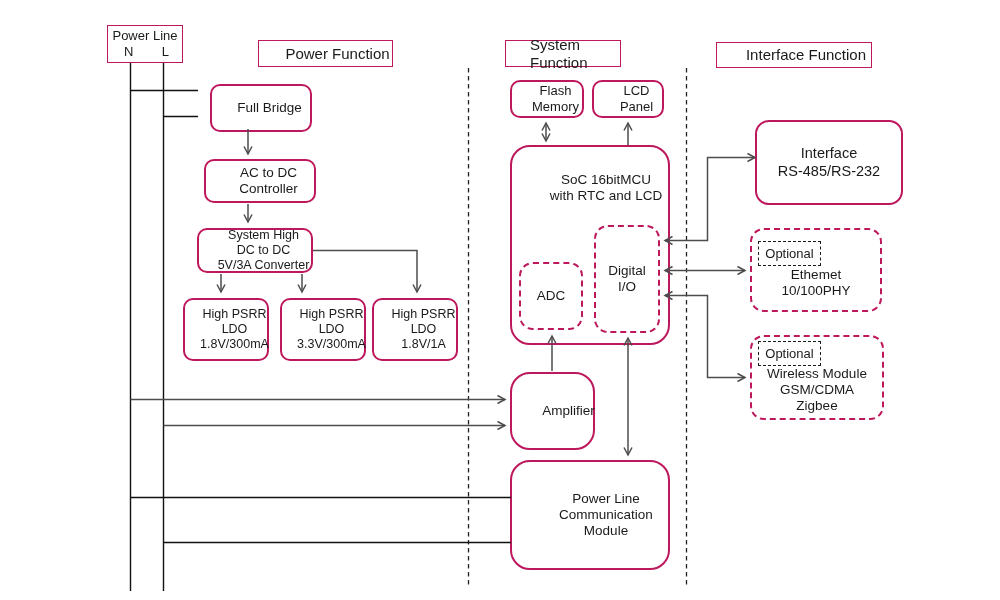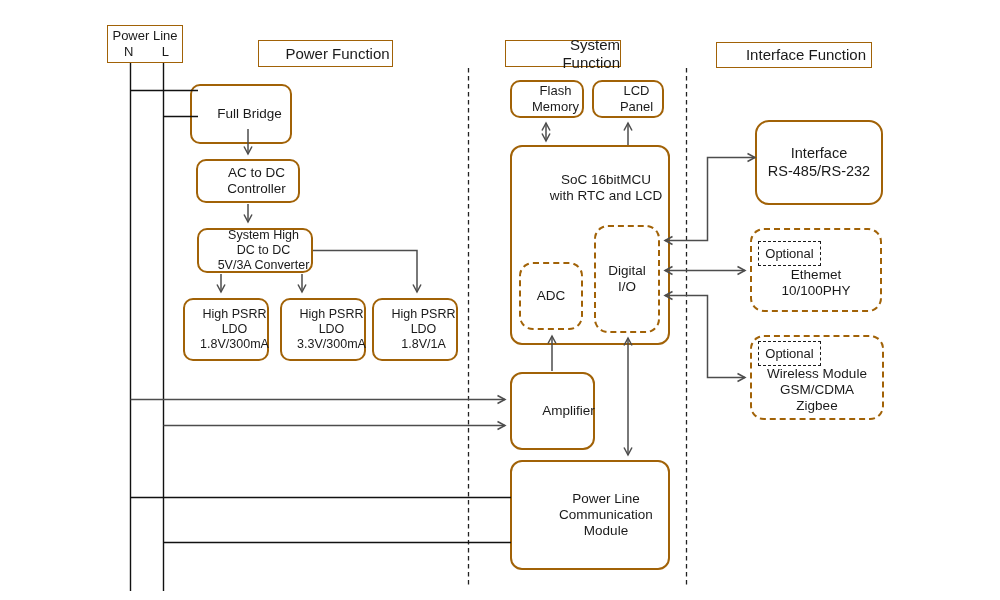--- a/index.html
+++ b/index.html
@@ -1,27 +1,27 @@
 <!DOCTYPE html>
 <html><head>
 <meta charset="utf-8">
 <style>
   html,body{margin:0;padding:0;background:#ffffff;}
   .canvas{
     position:relative;width:1000px;height:600px;background:#ffffff;
     font-family:"Liberation Sans",sans-serif;color:#1a1a1a;overflow:hidden;
   }
   .box{
-    position:absolute;box-sizing:border-box;border:2px solid #a16207;background:#ffffff;
+    position:absolute;box-sizing:border-box;border:2px solid #be185d;background:#ffffff;
     display:flex;flex-direction:column;align-items:center;justify-content:center;
-    text-align:right;line-height:1.2;font-size:13.5px;z-index:2;
+    text-align:left;line-height:1.2;font-size:13.5px;z-index:2;
   }
   .r10{border-radius:10px;padding-left:17px;}
   .r14{border-radius:14px;}
-  .r20{border-radius:12px;padding-left:32px;}
+  .r20{border-radius:20px;padding-left:32px;}
   .sq{border-width:1.5px;border-radius:0;}
   .title{font-size:15px;padding-left:24px;}
   .small{font-size:12.5px;line-height:1.22;}
   .dashedbox{border-style:dashed;background:transparent;}
   .topalign{justify-content:flex-start;}
   .optional{
     position:absolute;box-sizing:border-box;border:1.5px dashed #1a1a1a;
     display:flex;align-items:center;justify-content:center;
     font-size:13px;background:#ffffff;z-index:3;
   }
@@ -44,25 +44,25 @@
   </div>
 
   <div class="box sq" style="left:107px;top:25px;width:76px;height:38px;font-size:13px">
     <div>Power Line</div>
     <div class="nl-row">
       <span>N</span>
       <span>L</span>
     </div>
   </div>
 
-  <div class="box r10" style="left:190px;top:84px;width:102px;height:60px">
+  <div class="box r10" style="left:210px;top:84px;width:102px;height:48px">
     <div>Full Bridge</div>
   </div>
 
-  <div class="box r10" style="left:196px;top:159px;width:104px;height:44px">
+  <div class="box r10" style="left:204px;top:159px;width:112px;height:44px">
     <div>AC to DC</div>
     <div>Controller</div>
   </div>
 
   <div class="box r10 small" style="left:197px;top:228px;width:116px;height:45px">
     <div>System High</div>
     <div>DC to DC</div>
     <div>5V/3A Converter</div>
   </div>
 
@@ -107,21 +107,21 @@
   <div class="box r20" style="left:510px;top:372px;width:85px;height:78px">
     <div>Amplifier</div>
   </div>
 
   <div class="box r20" style="left:510px;top:460px;width:160px;height:110px">
     <div>Power Line</div>
     <div>Communication</div>
     <div>Module</div>
   </div>
 
-  <div class="box r14" style="left:755px;top:120px;width:128px;height:85px;font-size:14.5px">
+  <div class="box r14" style="left:755px;top:120px;width:148px;height:85px;font-size:14.5px">
     <div>Interface</div>
     <div>RS-485/RS-232</div>
   </div>
 
   <div class="box r14 dashedbox topalign" style="left:750px;top:228px;width:132px;height:84px;padding-top:37px">
     <div class="optional" style="left:6px;top:11px;width:63px;height:25px">
       <span>Optional</span>
     </div>
     <div>Ethemet</div>
     <div>10/100PHY</div>

